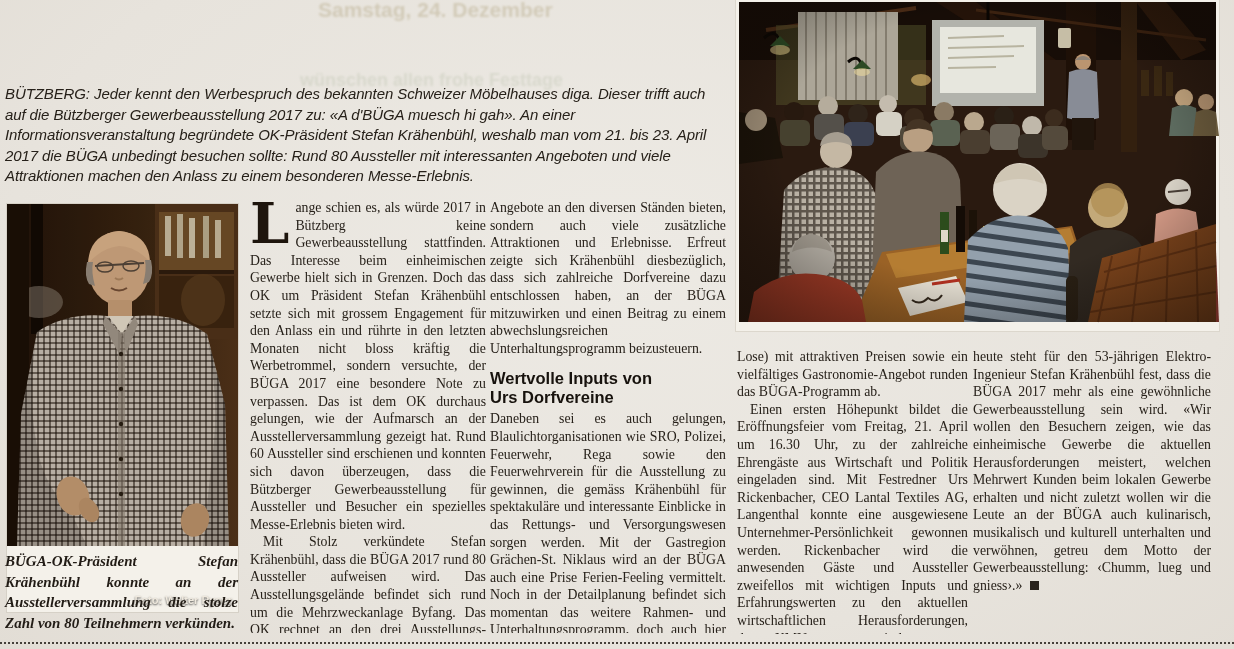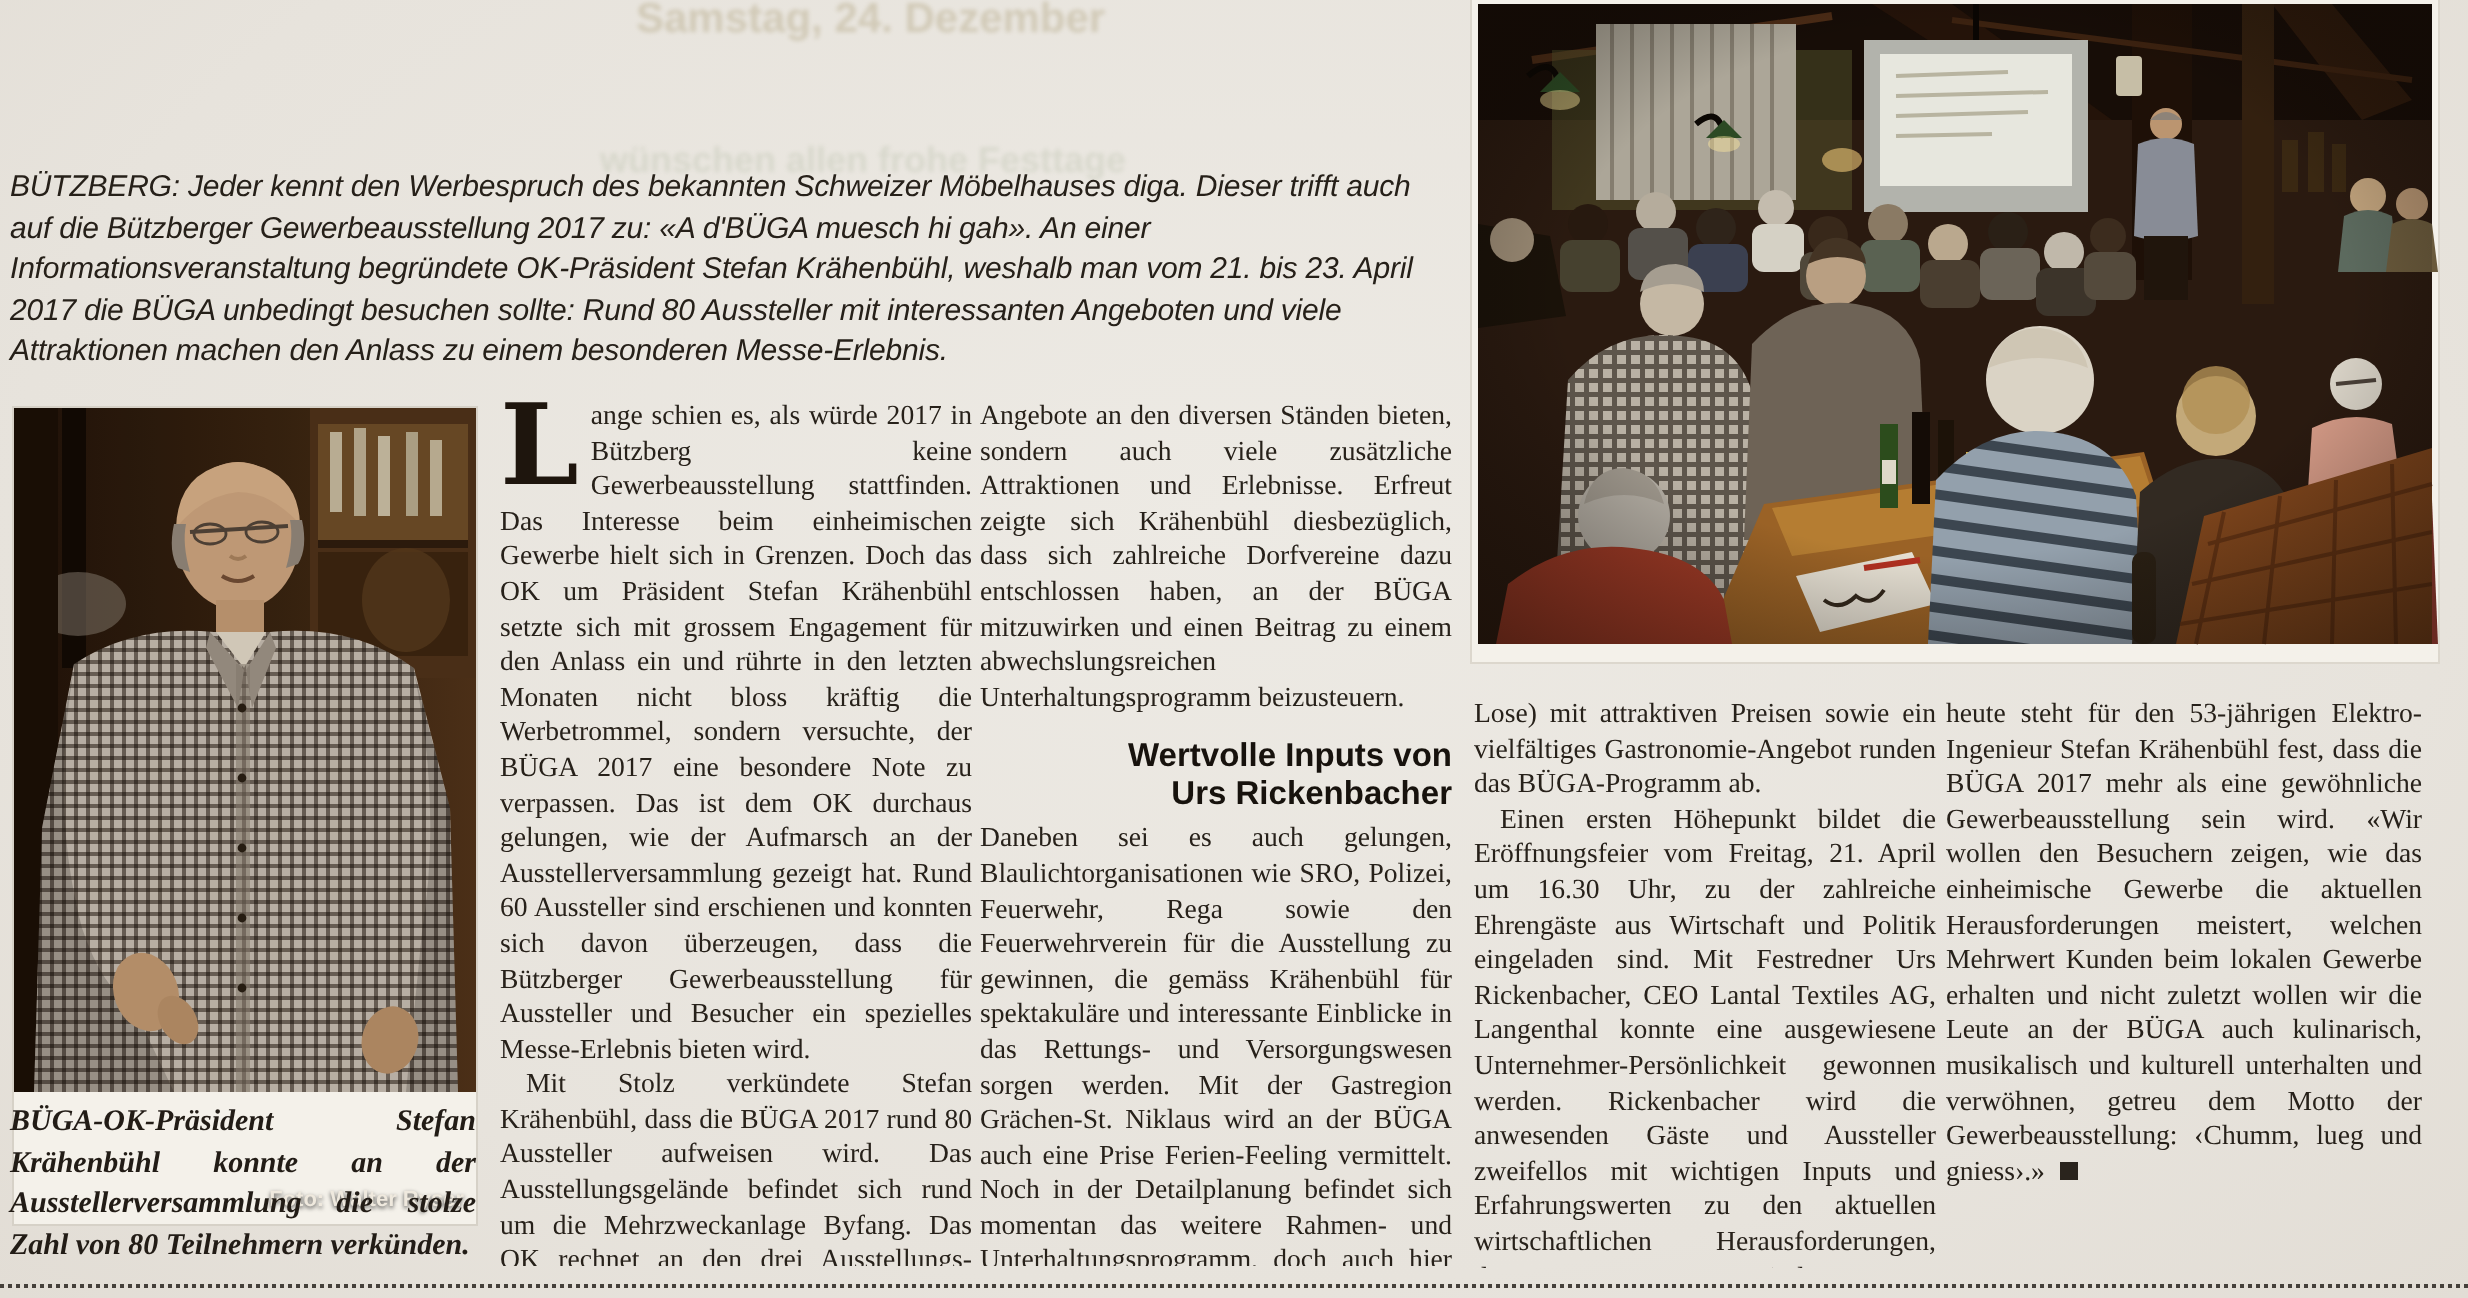--- a/index.html
+++ b/index.html
@@ -37,21 +37,21 @@
   .col3,.col4{top:348px;height:286px;}
   .col3{left:737px;width:231px;}
   .col4{left:973px;width:238px;}
   .dropcap{
     float:left;font-family:"DejaVu Serif", serif;font-weight:bold;
     font-size:56px;line-height:44px;padding:2px 6px 0 0;color:#1e150d;
   }
   .subhead{
     font-family:"Liberation Sans", sans-serif;font-weight:bold;
     font-size:16.5px;line-height:19px;color:#17120d;
-    margin:12px 0 3px 0;text-align:right;
+    margin:12px 0 3px 0;text-align:left;
   }
   .subhead span{display:block;}
   .endmark{display:inline-block;width:9px;height:9px;background:#2a241d;margin-left:8px;}
   .byline{
     position:absolute;left:1000px;top:598px;width:211px;text-align:right;
     font-style:italic;font-weight:bold;font-size:14.5px;color:#2a241d;
     font-family:"Liberation Serif", serif;
   }
   
   .photo-frame-left{
@@ -162,21 +162,21 @@
 
   <div class="col col1">
     <p><span class="dropcap">L</span><span>ange schien es, als würde 2017 in Bützberg keine Gewerbeausstellung stattfinden. Das Interesse beim einheimischen Gewerbe hielt sich in Grenzen. Doch das OK um Präsident Stefan Krähenbühl setzte sich mit grossem Engagement für den Anlass ein und rührte in den letzten Monaten nicht bloss kräftig die Werbetrommel, sondern versuchte, der BÜGA 2017 eine besondere Note zu verpassen. Das ist dem OK durchaus gelungen, wie der Aufmarsch an der Ausstellerversammlung gezeigt hat. Rund 60 Aussteller sind erschienen und konnten sich davon überzeugen, dass die Bützberger Gewerbeausstellung für Aussteller und Besucher ein spezielles Messe-Erlebnis bieten wird.</span></p>
     <p>Mit Stolz verkündete Stefan Krähenbühl, dass die BÜGA 2017 rund 80 Aussteller aufweisen wird. Das Ausstellungsgelände befindet sich rund um die Mehrzweckanlage Byfang. Das OK rechnet an den drei Ausstellungs-Tagen vom 21. bis 23. April mit rund 10 000 bis 15 000 Besuchern. Diesen wolle man nicht bloss attraktive</p>
   </div>
 
   <div class="col col2">
     <p>Angebote an den diversen Ständen bieten, sondern auch viele zusätzliche Attraktionen und Erlebnisse. Erfreut zeigte sich Krähenbühl diesbezüglich, dass sich zahlreiche Dorfvereine dazu entschlossen haben, an der BÜGA mitzuwirken und einen Beitrag zu einem abwechslungsreichen Unterhaltungsprogramm beizusteuern.</p>
     <div class="subhead">
       <span>Wertvolle Inputs von</span>
-      <span>Urs Rickenbacher</span>
+      <span>Urs Dorfvereine</span>
     </div>
     <p style="text-indent:0">Daneben sei es auch gelungen, Blaulichtorganisationen wie SRO, Polizei, Feuerwehr, Rega sowie den Feuerwehrverein für die Ausstellung zu gewinnen, die gemäss Krähenbühl für spektakuläre und interessante Einblicke in das Rettungs- und Versorgungswesen sorgen werden. Mit der Gastregion Grächen-St. Niklaus wird an der BÜGA auch eine Prise Ferien-Feeling vermittelt. Noch in der Detailplanung befindet sich momentan das weitere Rahmen- und Unterhaltungsprogramm, doch auch hier verspricht Krähenbühl einige Leckerbissen. Eine grosszügige Tombola (15 000</p>
   </div>
 
   <div class="photo-frame-right">
     <svg width="483" height="331" viewBox="0 0 483 331">
       <defs>
         <pattern id="check2" width="7" height="7" patternUnits="userSpaceOnUse">
           <rect width="7" height="7" fill="#b9b1a4"></rect>
           <rect width="7" height="2.5" fill="#5e564c"></rect>

